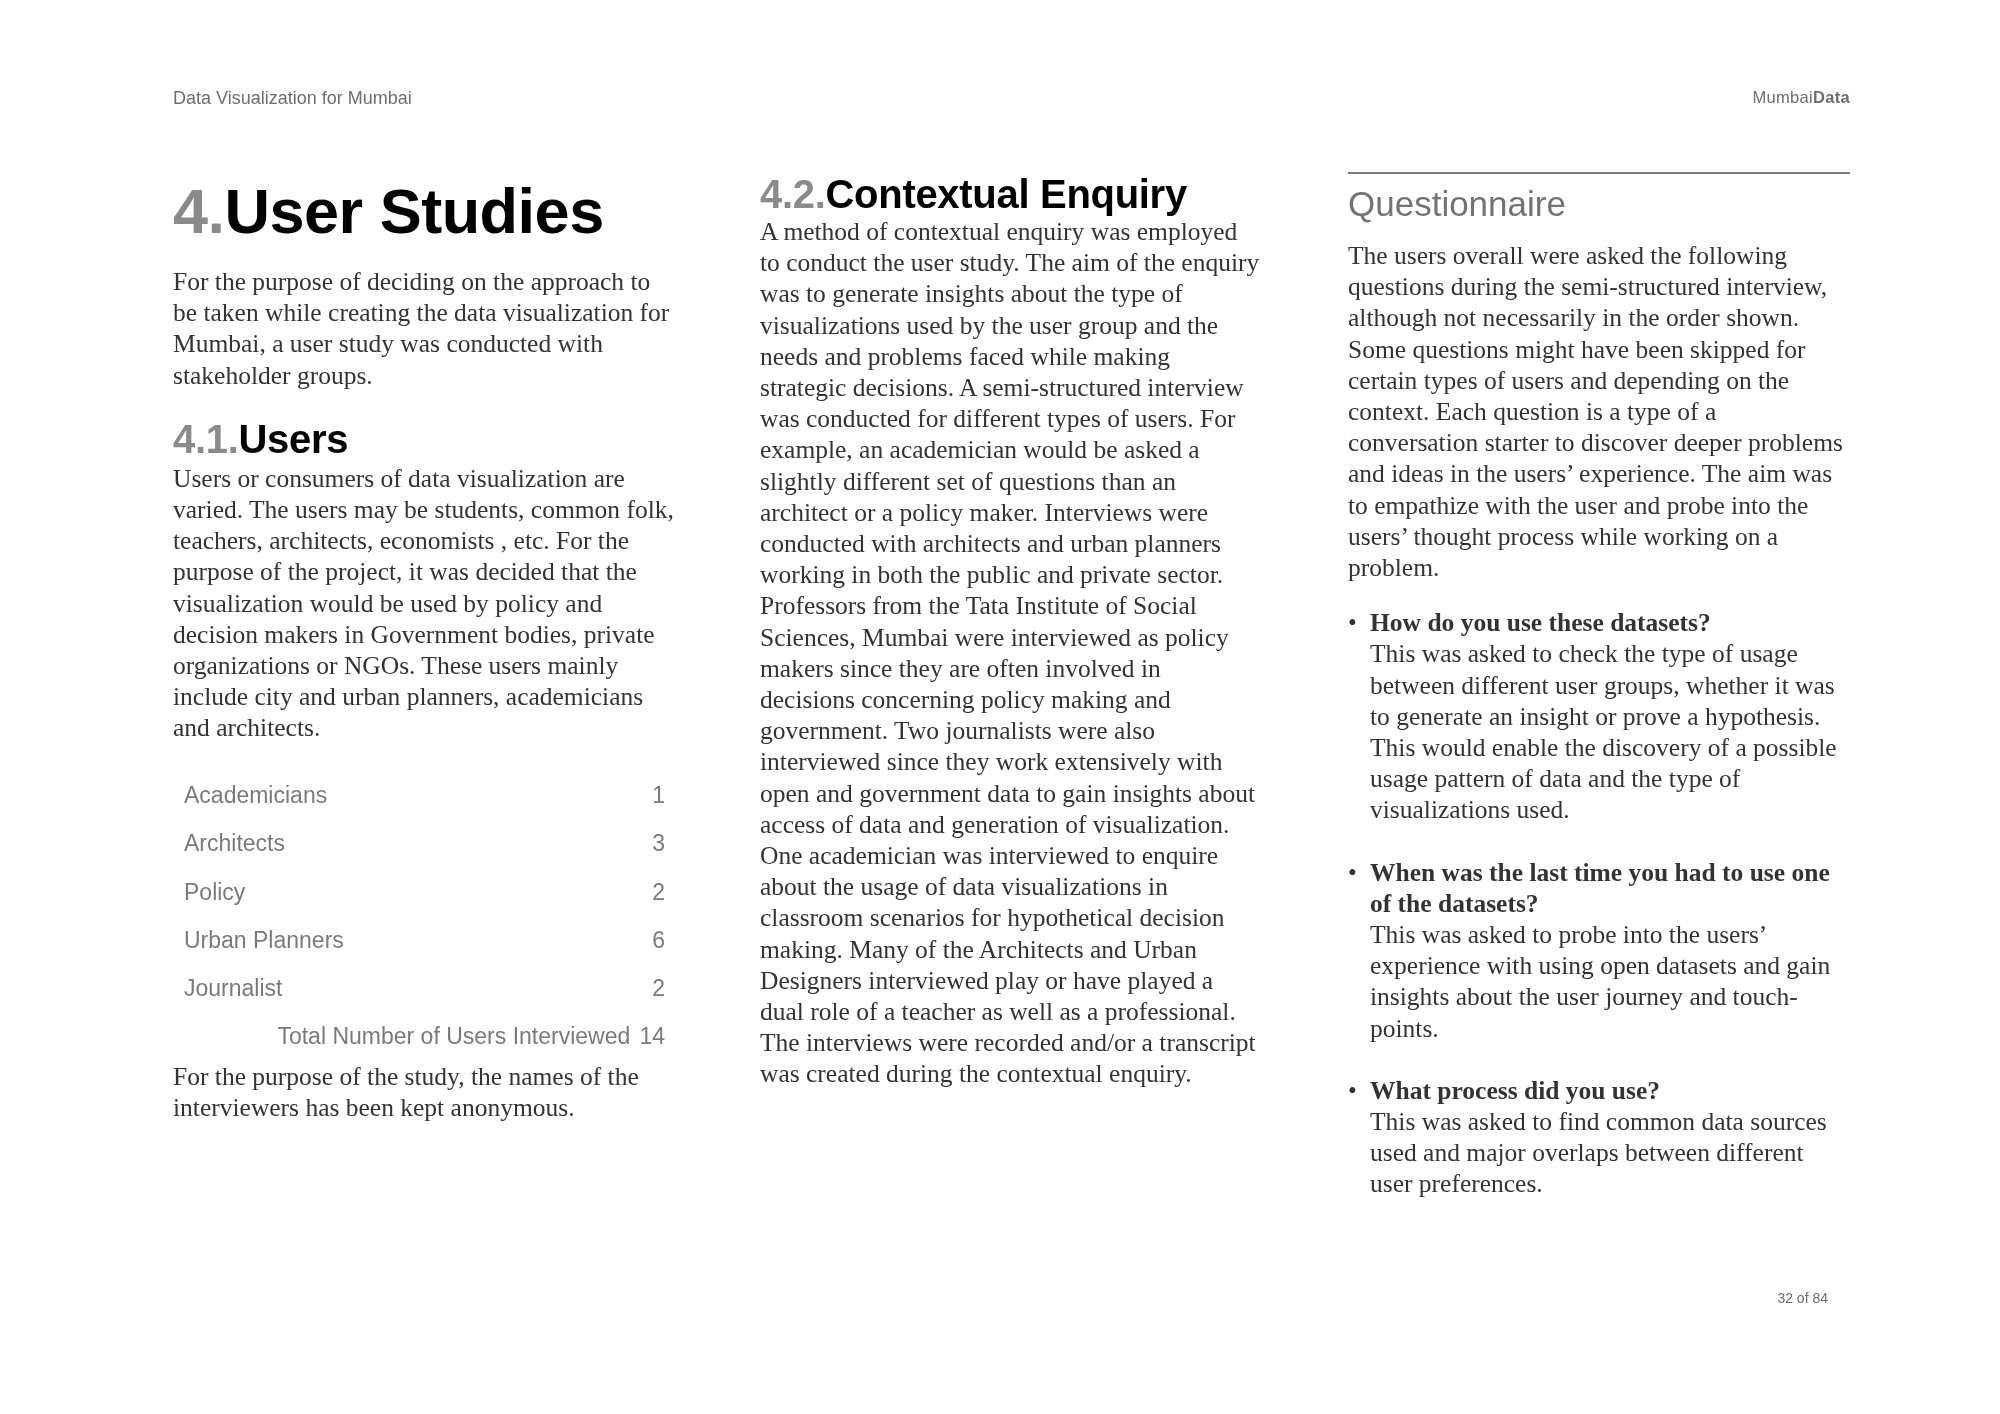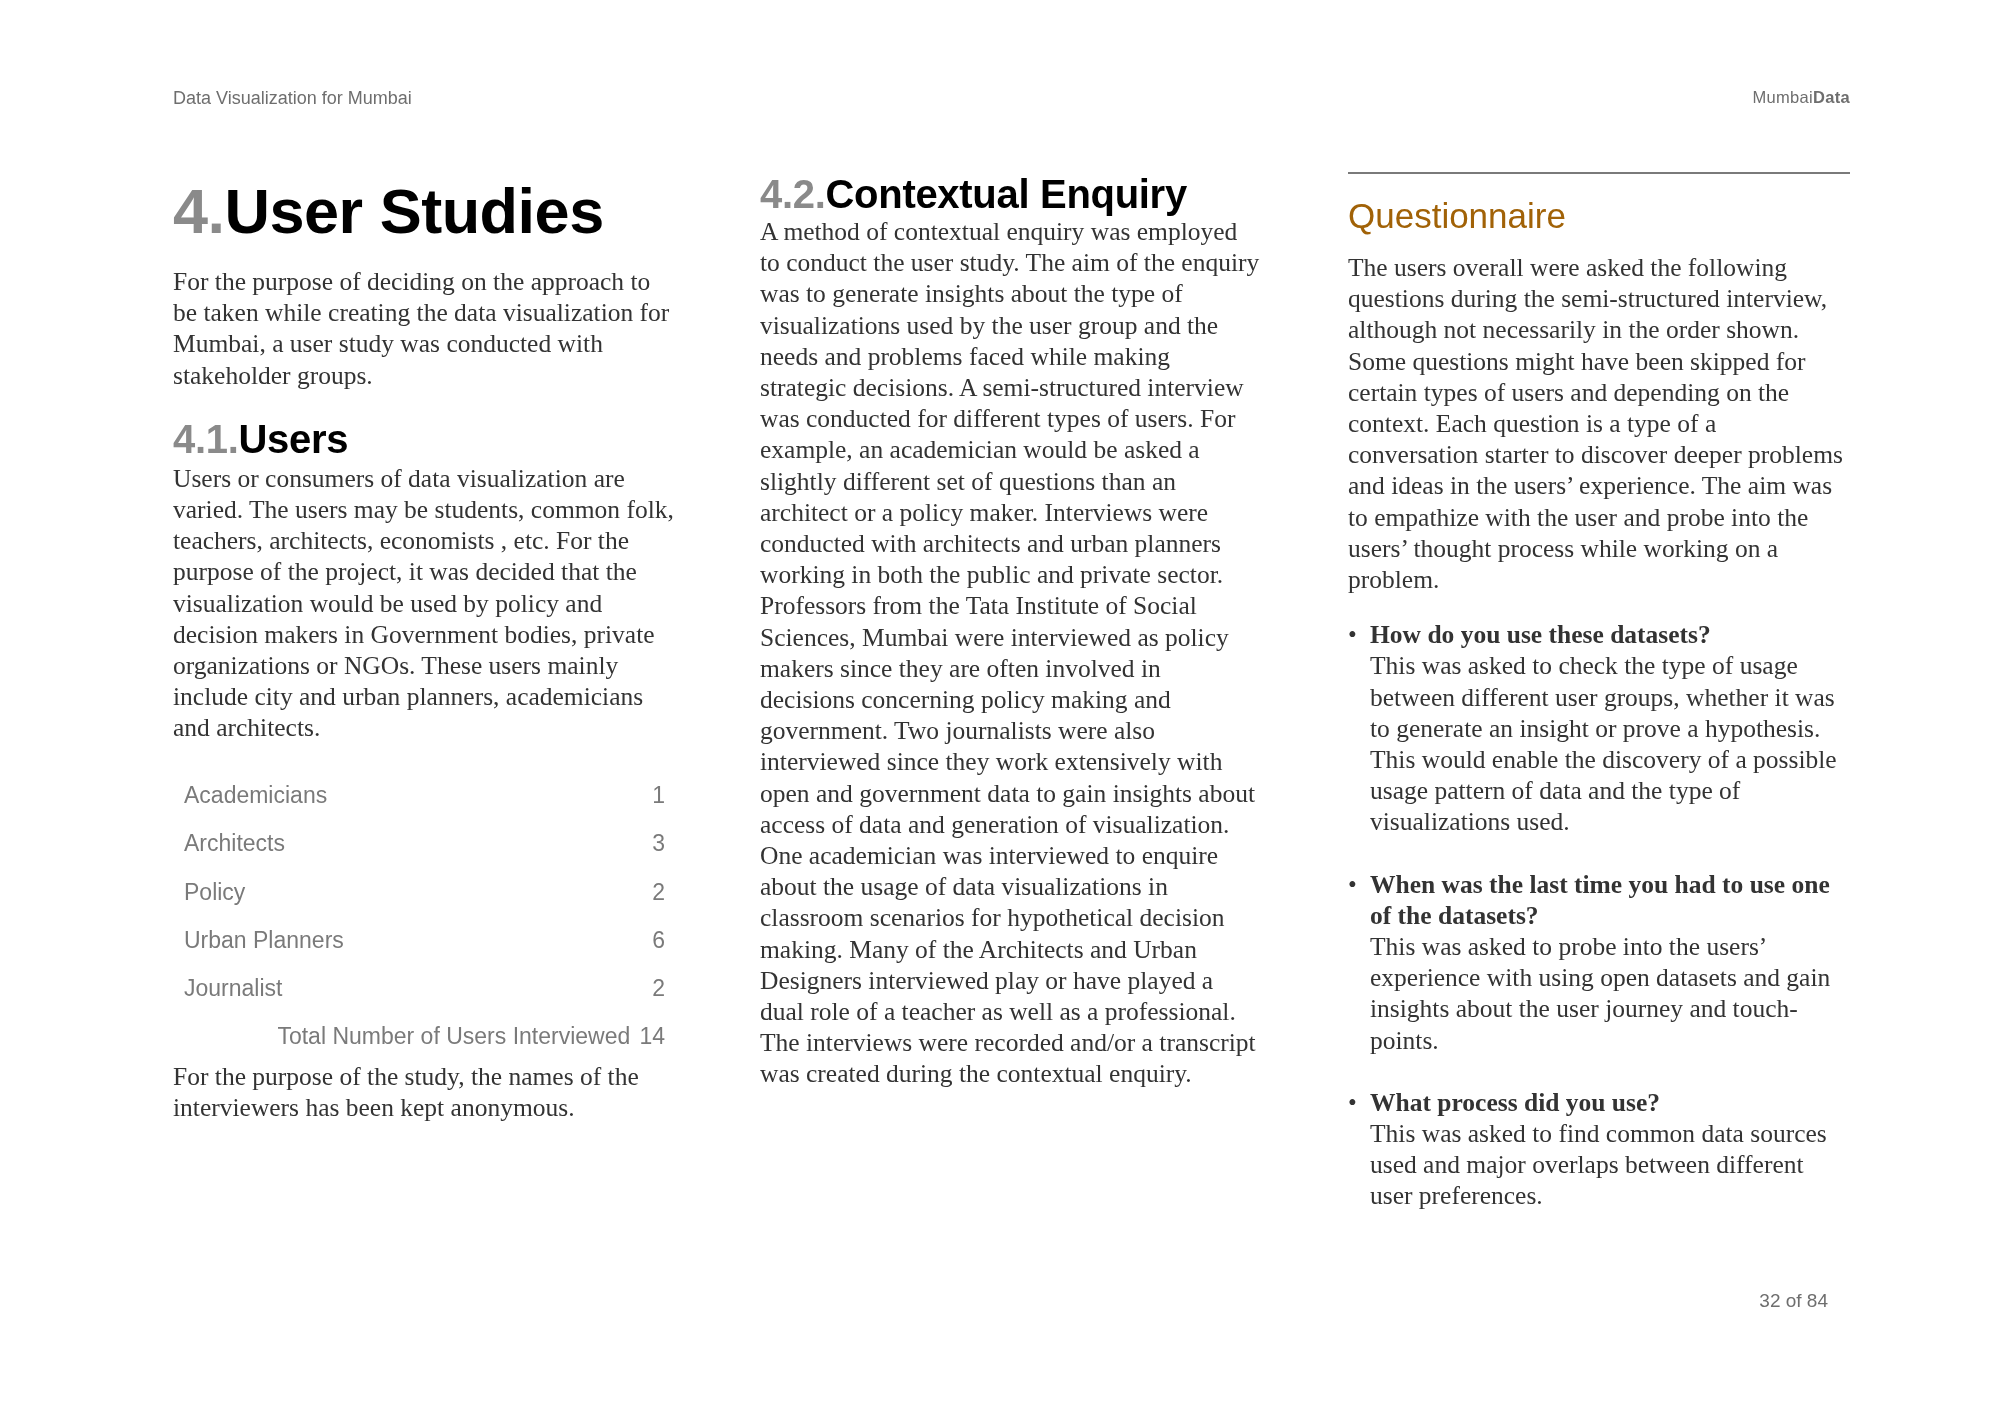--- a/index.html
+++ b/index.html
@@ -32,30 +32,30 @@
   table.counts td { font-size: 23px; color: #7a7a7a; height: 48.2px; padding: 0; }
   table.counts td.label { padding-left: 11px; }
   table.counts td.val { text-align: right; padding-right: 10px; }
   table.counts tr.total td { font-weight: normal; text-align: right; }
   .c1 .outro { }
 
   .c2 .h2 { margin-top: 0; }
   .c2 .body { margin-top: 0; }
 
   .rule { height: 2px; background: #7a7a7a; width: 502px; margin: 0; }
-  .h3 { font-size: 35px; font-weight: normal; color: #a16207; margin: 20px 0 0 0; line-height: 44px; }
+  .h3 { font-size: 35px; font-weight: normal; color: #737373; margin: 8px 0 0 0; line-height: 44px; }
   .c3 .qintro { margin-top: 14px; }
 
   ul.questions { list-style: none; margin: 24px 0 0 0; padding: 0; }
   ul.questions li { position: relative; padding-left: 22px; margin-bottom: 31px; }
   ul.questions .bullet { position: absolute; left: 0; top: 0; font-size: 25px; line-height: 31.2px; color: #333; }
   ul.questions .q { font-weight: bold; color: #333; display: block; }
   ul.questions .a { display: block; }
 
-  .page-num { position: absolute; right: 172px; top: 1290px; font-size: 19px; color: #6e6e6e; }
+  .page-num { position: absolute; right: 172px; top: 1290px; font-size: 14px; color: #6e6e6e; }
 </style>
 </head>
 <body>
 
 <div class="running-head left sans">Data Visualization for Mumbai</div>
 <div class="running-head right sans"><span>Mumbai</span><b>Data</b></div>
 
 <div class="col c1">
   <h1 class="title sans"><span class="num">4.</span><span>User Studies</span></h1>
   <p class="body serif intro">For the purpose of deciding on the approach to be taken while creating the data visualization for Mumbai, a user study was conducted with stakeholder groups.</p>

